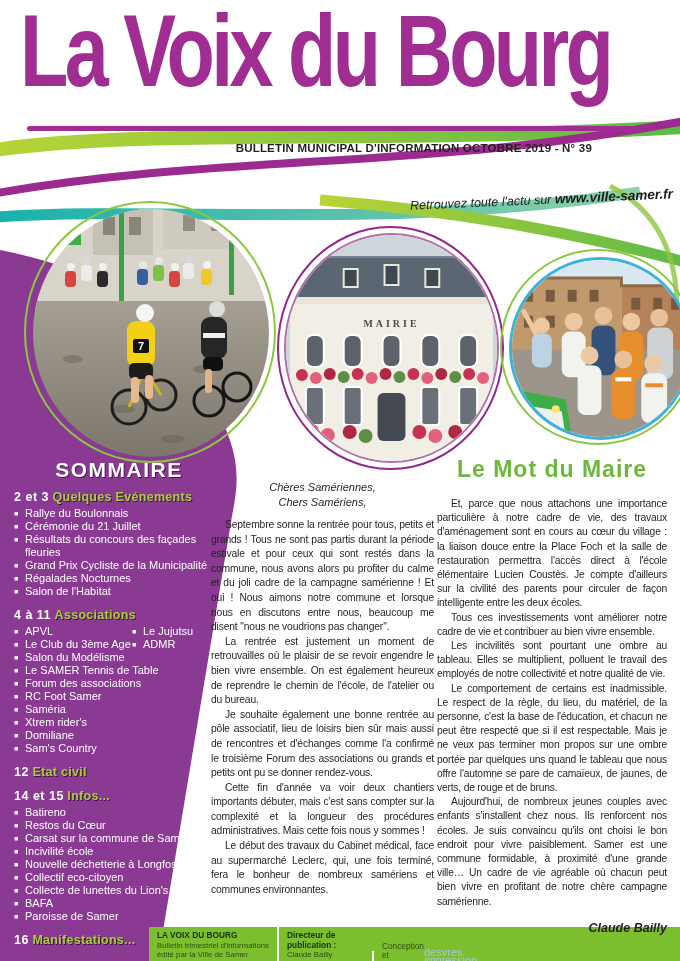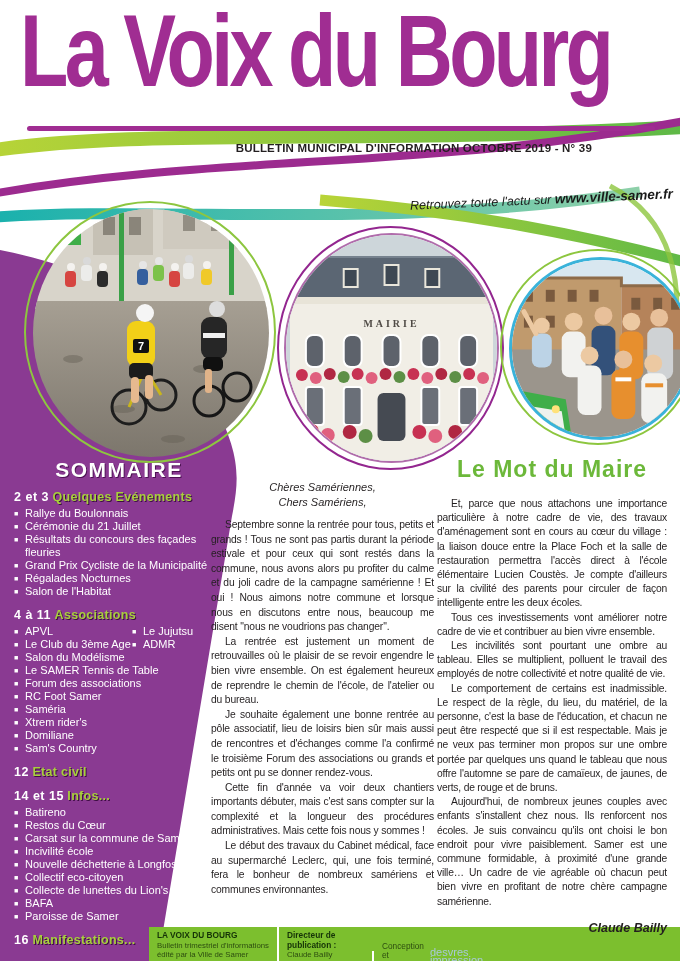--- a/index.html
+++ b/index.html
@@ -54,21 +54,21 @@
   .mayor-heading{font-size:23px;font-weight:bold;color:#6cb83a;letter-spacing:1px;
     text-align:center;margin:0 0 14px 0;}
   .mayor p{margin:0;font-size:10.3px;line-height:14.2px;letter-spacing:-.2px;
     text-align:justify;text-indent:14px;}
   .signature{margin-top:12px;text-align:right;font-size:12.5px;font-weight:bold;font-style:italic;}
   
   .footer{position:absolute;left:149px;top:927px;width:531px;height:34px;background:#7cbf2e;
     display:flex;z-index:3;}
   .fcell{padding:4px 8px 0 8px;box-sizing:border-box;}
   .fcell + .fcell{border-left:2px solid #ffffff;}
-  .f1{width:128px;} .f2{width:95px;} .f3{width:159px;} .f4{width:137px;display:flex;align-items:center;gap:6px;padding-top:0;margin-top:24px;}
+  .f1{width:128px;} .f2{width:95px;} .f3{width:159px;} .f4{width:137px;display:flex;align-items:center;padding-top:0;margin-top:24px;}
   .ftitle{font-size:8.3px;font-weight:bold;color:#153307;line-height:9.5px;}
   .ftext{font-size:7.8px;color:#2d4d10;line-height:9px;}
   .flogo{font-size:11px;color:#a8c8d8;line-height:8px;}
   .fconcept{font-size:8.3px;color:#2d4d10;line-height:9.5px;}
 </style>
 </head>
 <body>
 
 <div class="page">
 

